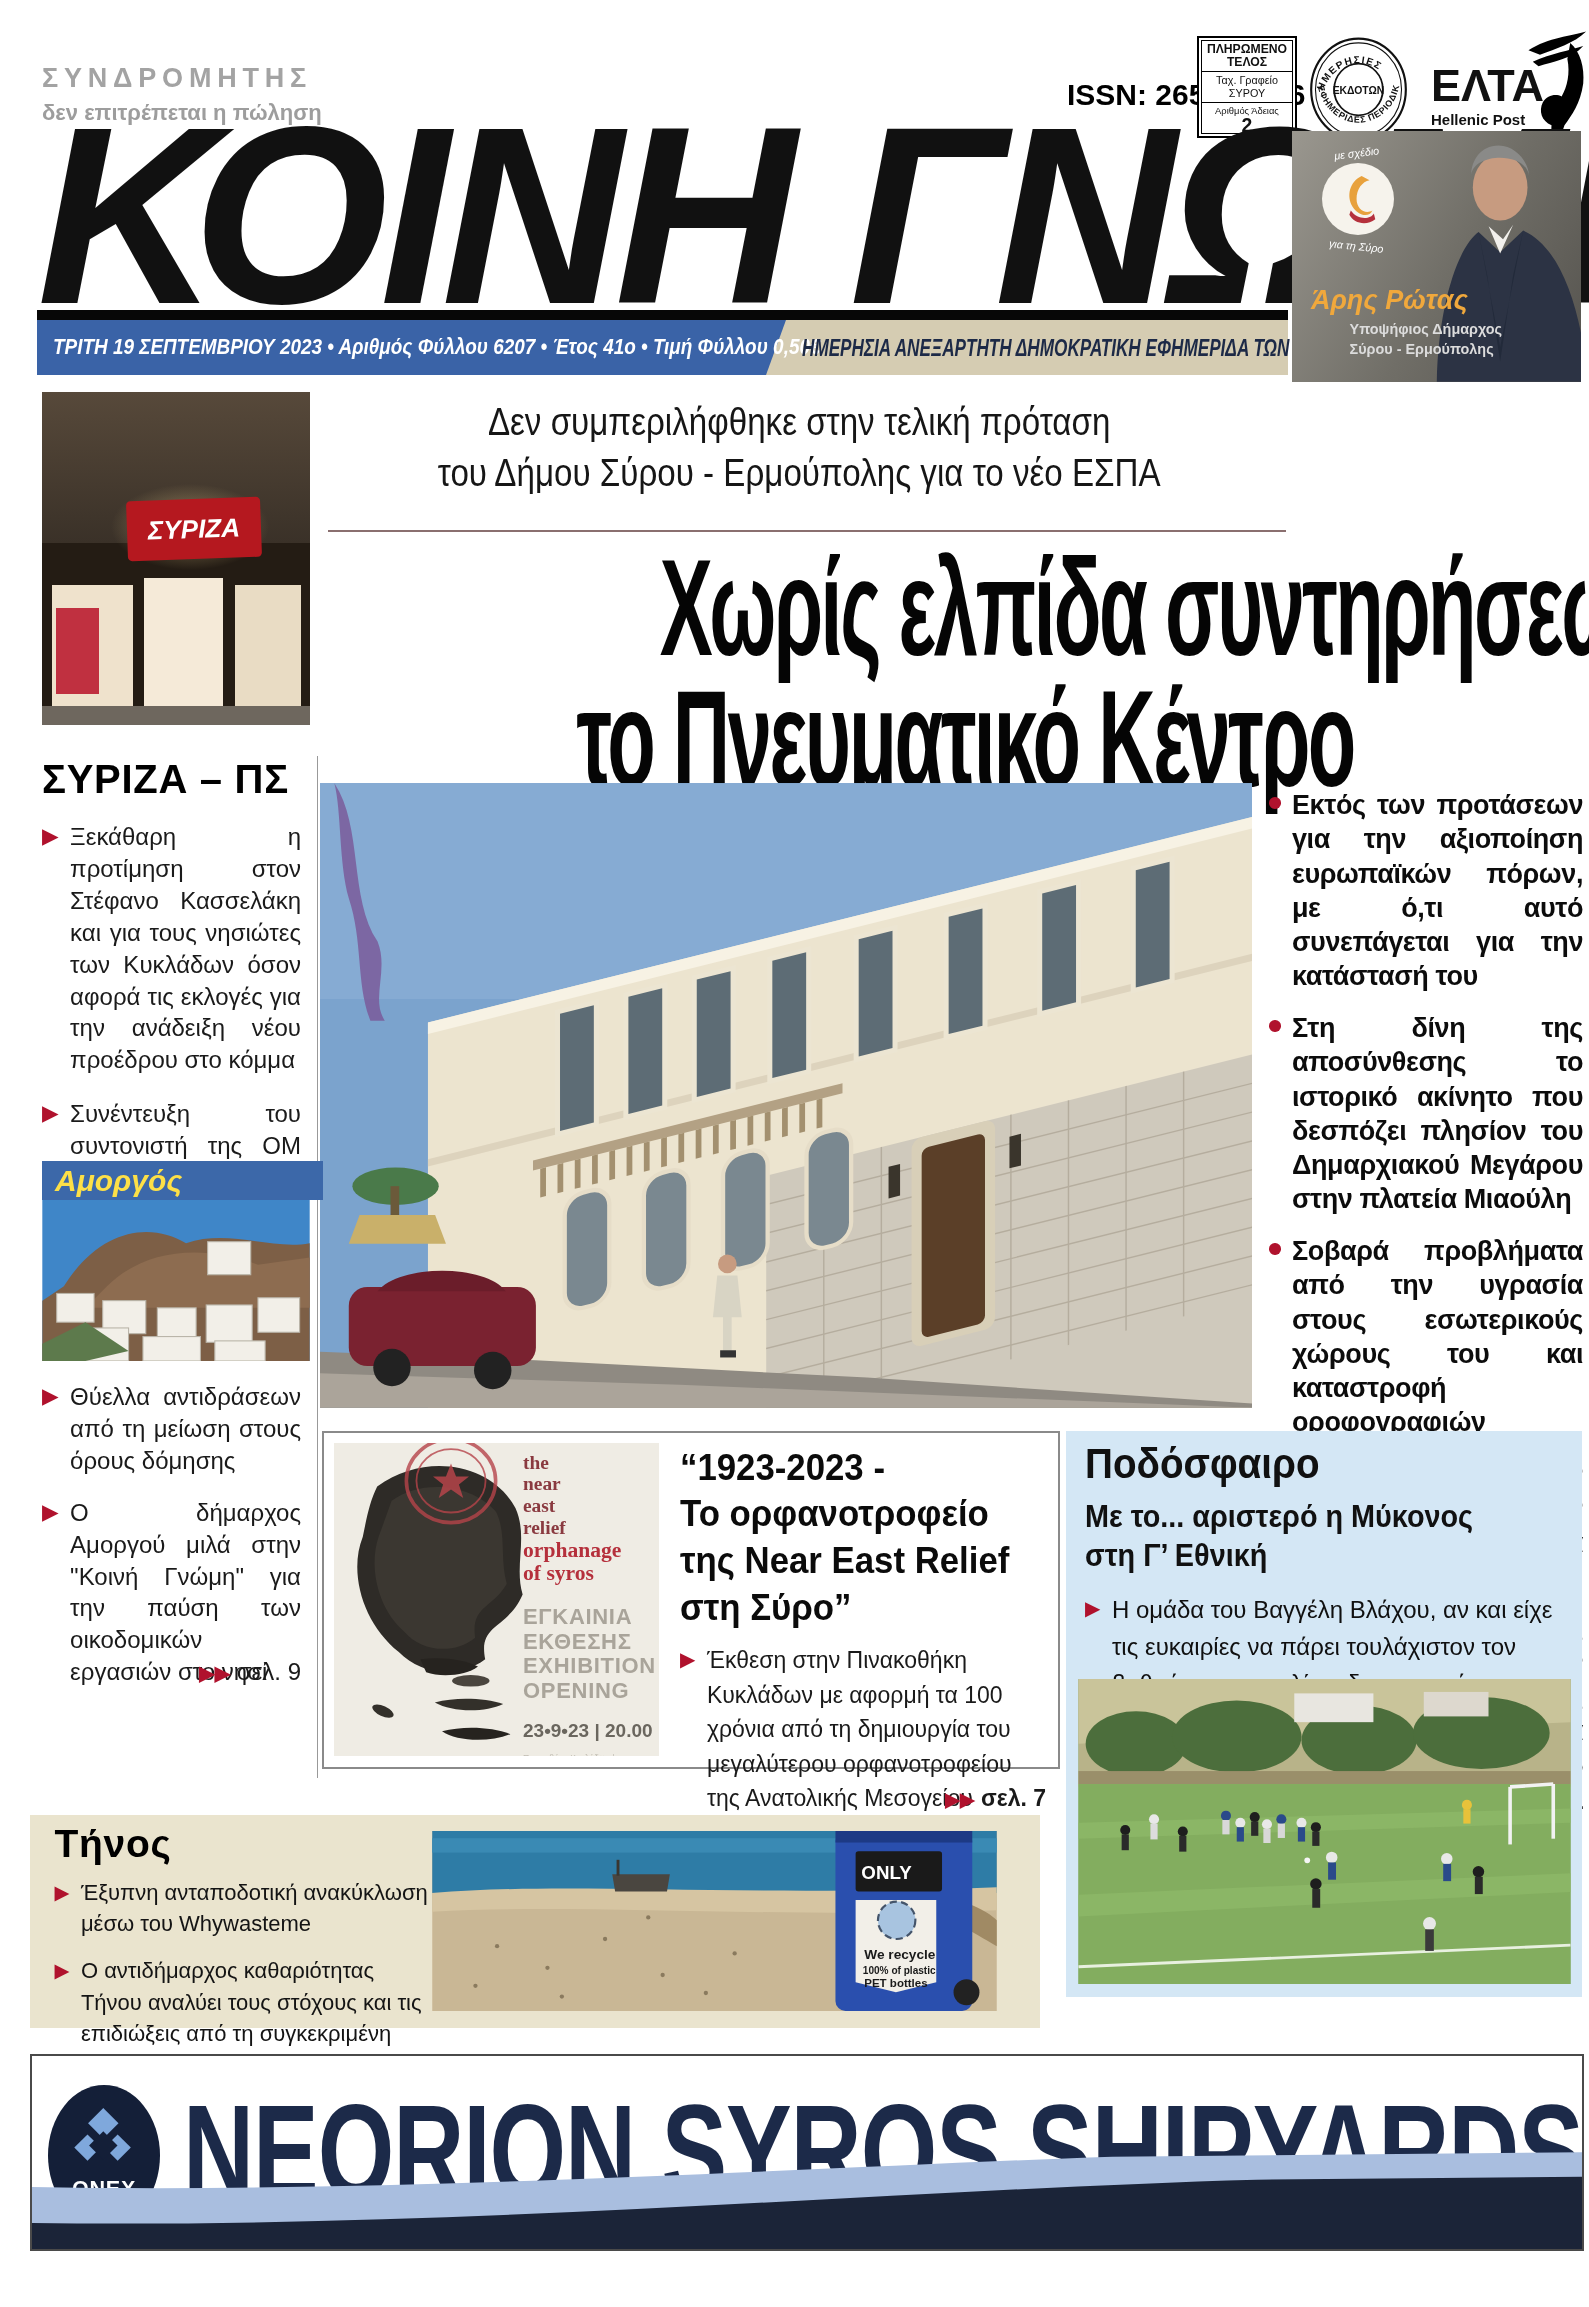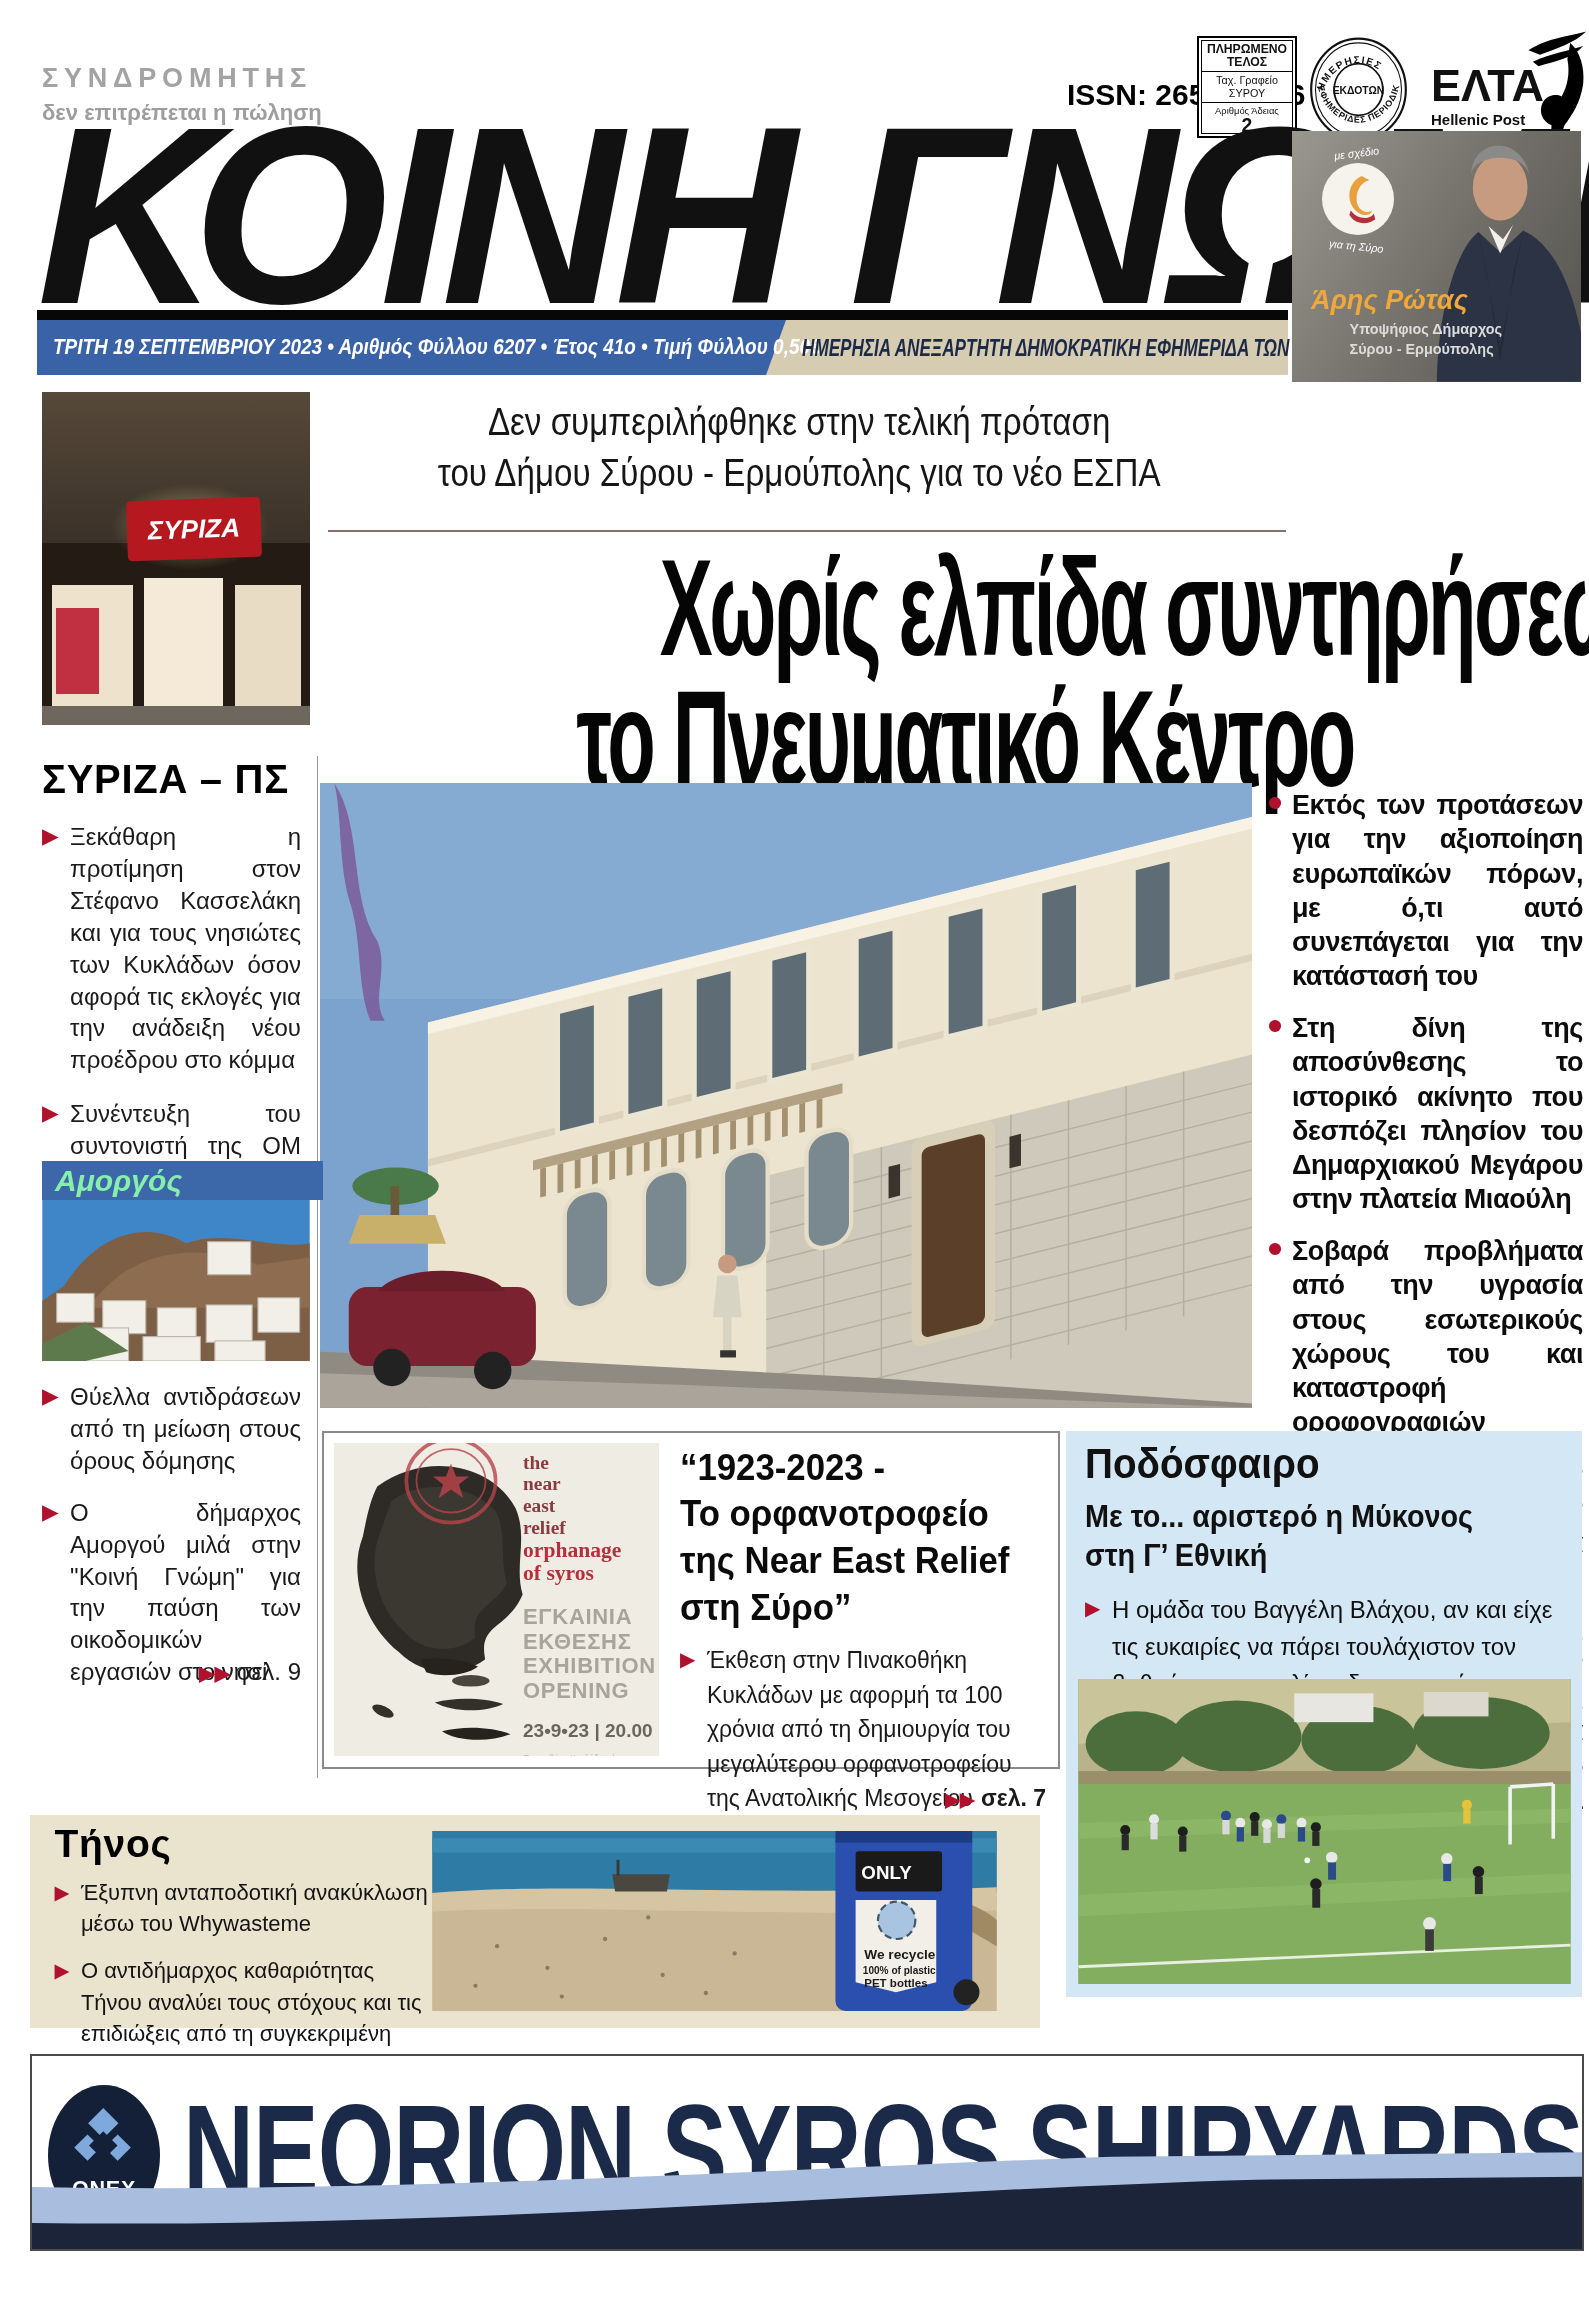--- a/index.html
+++ b/index.html
@@ -33,21 +33,21 @@
   .headline{font-size:137px;font-weight:700;letter-spacing:-4.3px;color:#050505;line-height:1;}
   
   .bul{display:flex;gap:11.5px;}
   .tri{color:#b0122d;flex:0 0 auto;}
   .dot{flex:0 0 auto;width:11.5px;height:11.5px;border-radius:50%;background:#b0122d;margin-top:9.4px;}
   .ref{color:#b0122d;font-weight:700;}
   .refabs{position:absolute;right:0;bottom:0;}
   
   .sec-title{font-size:40px;font-weight:700;letter-spacing:0.7px;color:#000;}
   .ltext{font-size:24px;line-height:1.33;color:#1a1a1a;text-align:justify;}
-  .bluehead{background:#3c68a9;color:#86efac;font-size:30px;font-weight:700;font-style:italic;
+  .bluehead{background:#3c68a9;color:#fde047;font-size:30px;font-weight:700;font-style:italic;
             display:flex;align-items:center;padding-left:13px;}
   
   .rtext{font-size:27px;font-weight:700;line-height:1.27;text-align:justify;color:#0c0c0c;letter-spacing:-0.4px;}
   
   .nebox{border:2.2px solid #8a8a8a;background:#fff;}
   .ne-h{font-size:37px;font-weight:700;line-height:1.27;color:#0b0b0b;}
   .ne-b{font-size:23px;line-height:1.5;color:#1a1a1a;}
   .fb-box{background:#d4e7f5;}
   .fb-title{font-size:42px;font-weight:700;}
   .fb-sub{font-size:32px;font-weight:700;line-height:1.22;}

